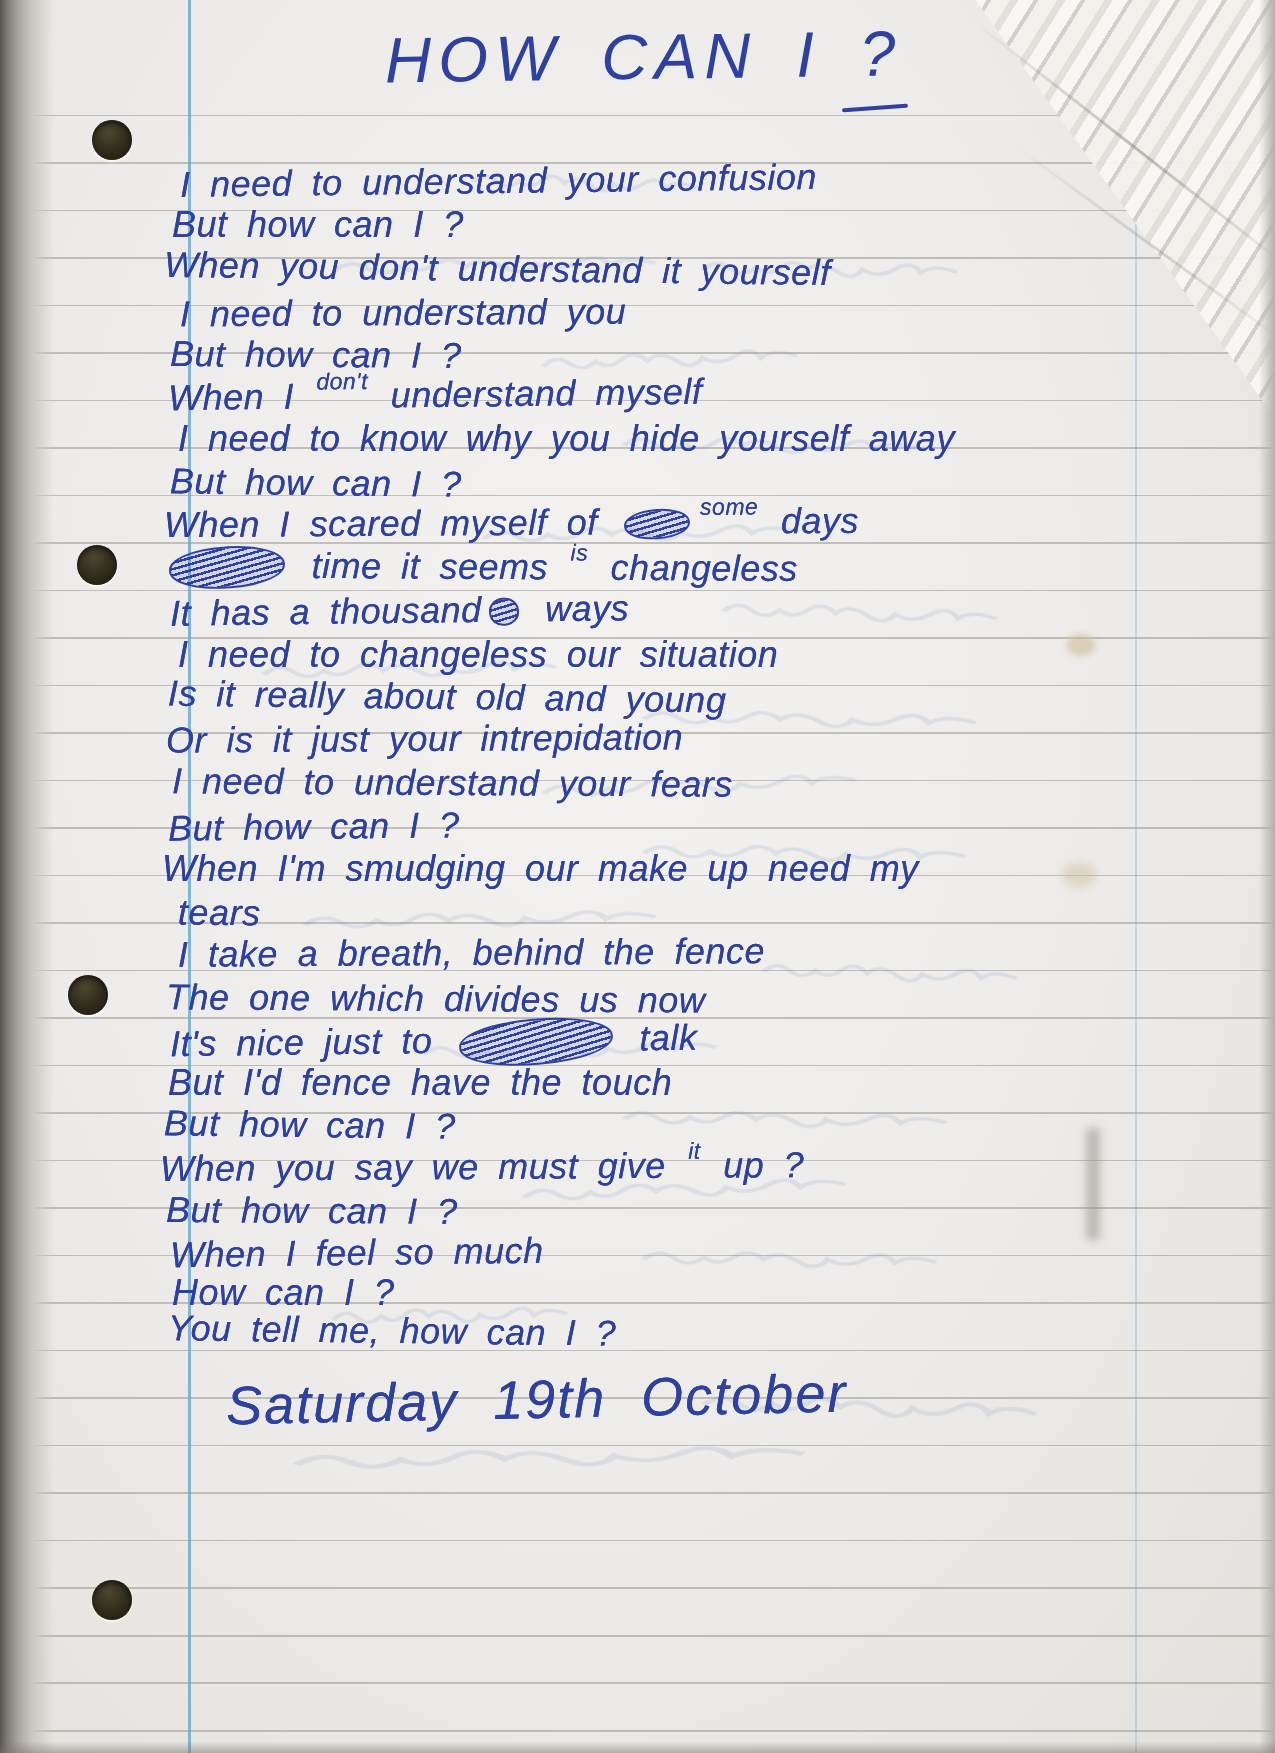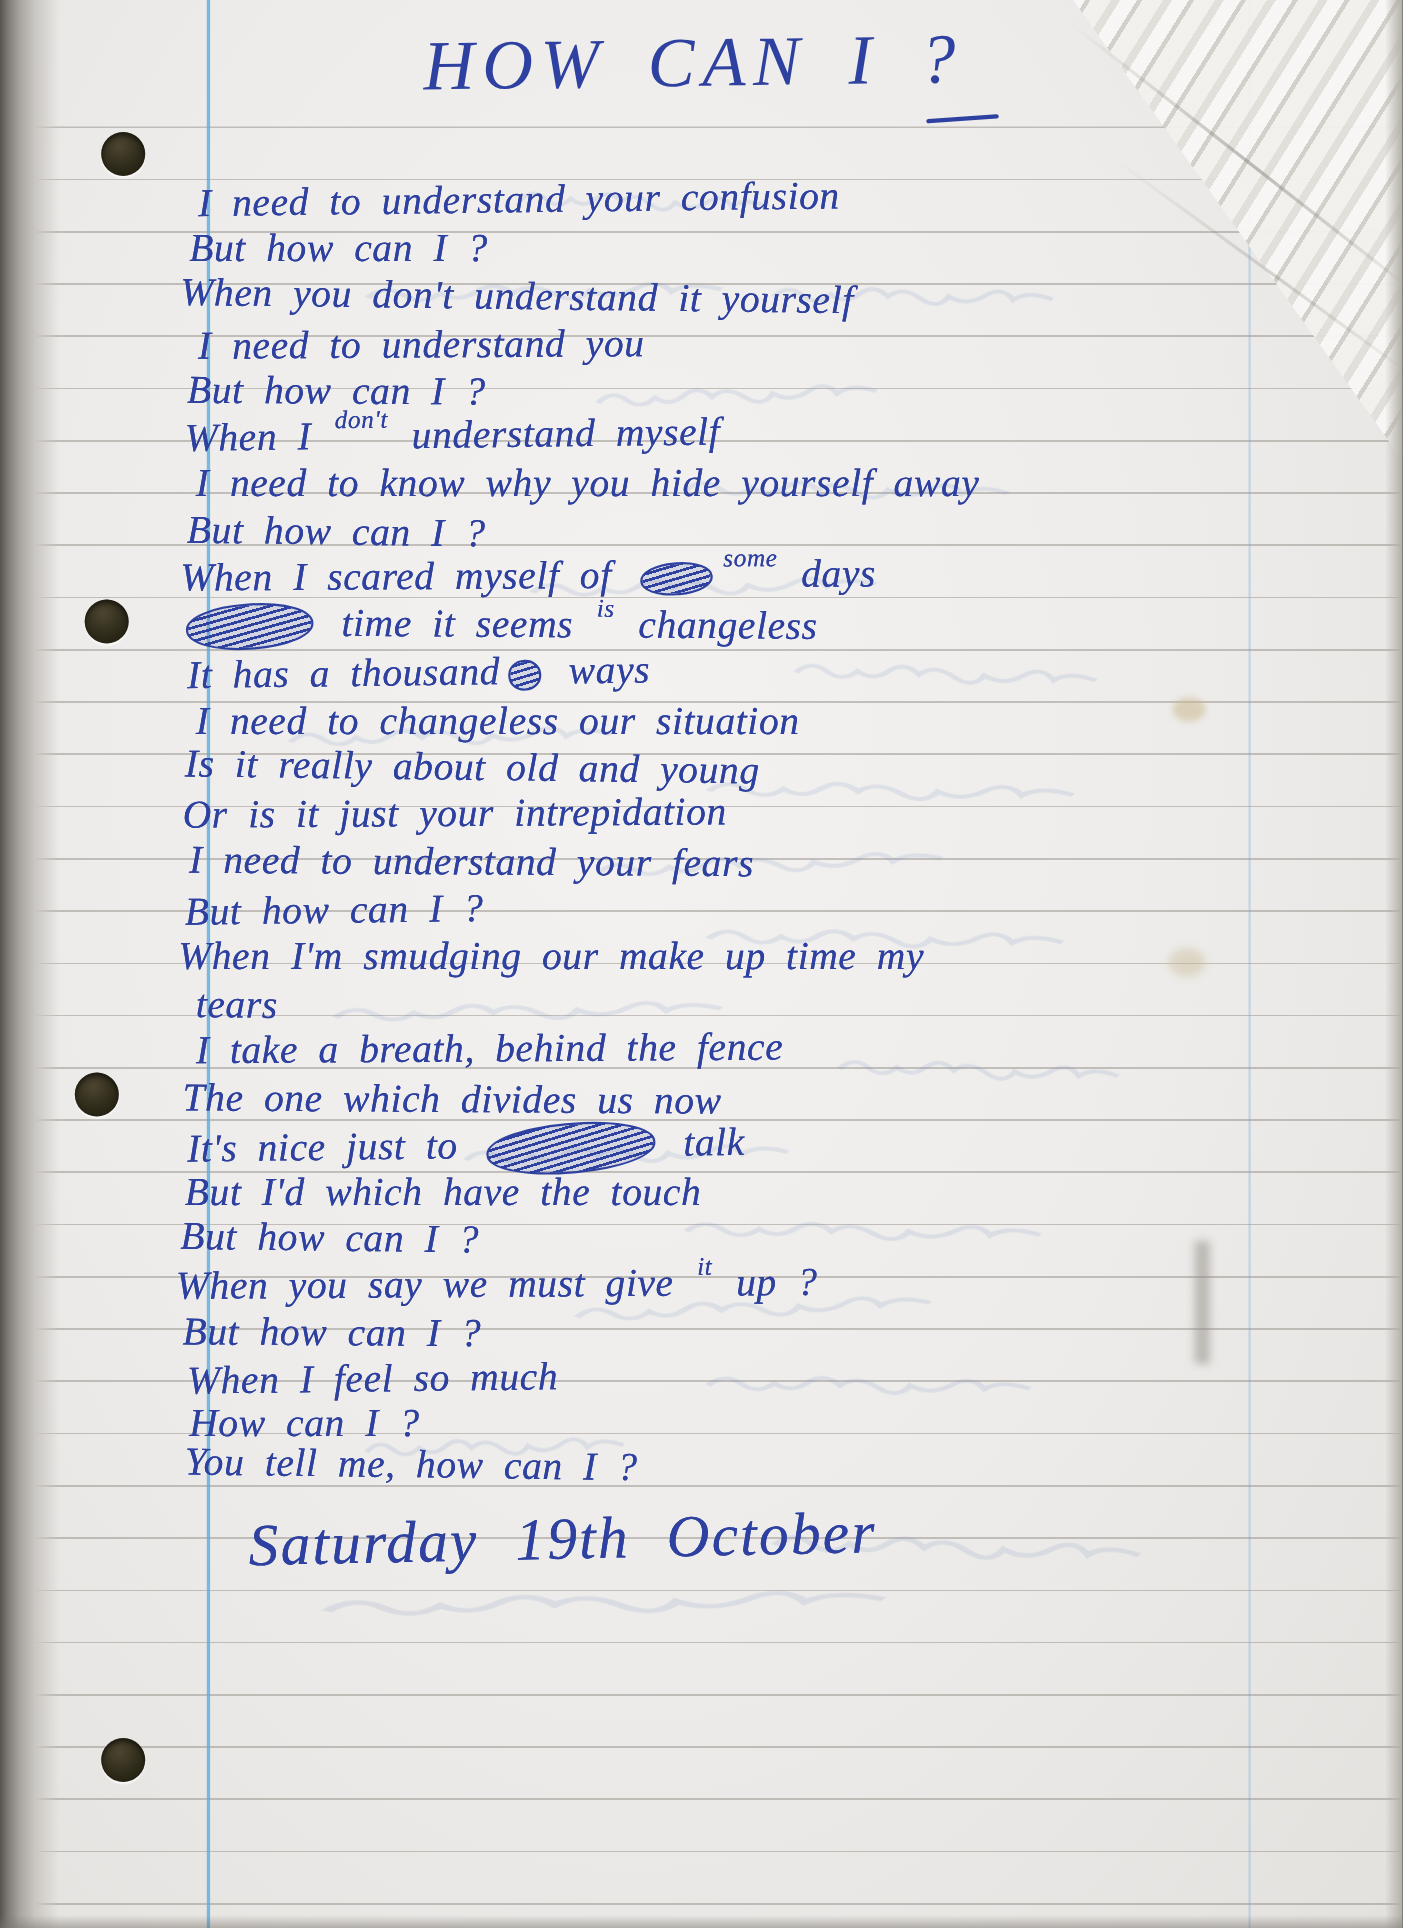--- a/index.html
+++ b/index.html
@@ -1,19 +1,19 @@
 <!DOCTYPE html>
 <html><head>
 <meta charset="utf-8">
 <style>
   html,body{margin:0;padding:0;background:#55524e;}
   .page{
     position:relative;width:1275px;height:1753px;overflow:hidden;
     background:radial-gradient(ellipse at 45% 38%, #f3f2f0 0%, #edecea 52%, #e3e1de 100%);
-    font-family:Liberation Serif, serif;
+    font-family:Liberation Sans, sans-serif;
     text-align:right;
   }
   
   .left-edge{position:absolute;left:0;top:0;width:54px;height:100%;z-index:6;
     background:linear-gradient(to right,#56534e 0,#7d7a75 7px,#a8a49f 18px,#cac7c2 32px,rgba(236,235,233,0) 54px);}
   .right-edge{position:absolute;right:0;top:0;width:16px;height:100%;z-index:6;
     background:linear-gradient(to left,#b3afa9,rgba(236,235,233,0));}
   .bottom-edge{position:absolute;left:0;bottom:0;width:100%;height:12px;z-index:6;
     background:linear-gradient(to top,rgba(120,115,108,.5),rgba(236,235,233,0));}
   
@@ -186,26 +186,26 @@
       <div class="ink-line" style="top: 418px; left: 178px; color: rgb(46, 65, 160); transform: rotate(0deg);"><span>I need to know why you hide yourself away</span></div>
       <div class="ink-line" style="top: 462px; left: 170px; color: rgb(46, 65, 160); transform: rotate(0.7deg);"><span>But how can I ?</span></div>
       <div class="ink-line" style="top: 502px; left: 164px; color: rgb(46, 65, 160); transform: rotate(-0.35deg);"><span>When I scared myself of </span><span class="scribble" style="width: 62px; height: 26px; border: 2.5px solid rgb(46, 65, 160); background: repeating-linear-gradient(-12deg, rgb(46, 65, 160) 0px, rgb(46, 65, 160) 2.5px, rgba(46, 65, 160, 0.15) 2.5px, rgba(46, 65, 160, 0.15) 6px);"></span><span class="insert">some</span><span> days</span></div>
       <div class="ink-line" style="top: 546px; left: 162px; color: rgb(46, 65, 160); transform: rotate(0.35deg);"><span class="scribble" style="width: 112px; height: 38px; border: 2.5px solid rgb(46, 65, 160); background: repeating-linear-gradient(-12deg, rgb(46, 65, 160) 0px, rgb(46, 65, 160) 2.5px, rgba(46, 65, 160, 0.15) 2.5px, rgba(46, 65, 160, 0.15) 6px);"></span><span> time it seems </span><span class="insert">is</span><span> changeless</span></div>
       <div class="ink-line" style="top: 590px; left: 170px; color: rgb(46, 65, 160); transform: rotate(-0.7deg);"><span>It has a thousand</span><span class="scribble" style="width: 26px; height: 24px; border: 2.5px solid rgb(46, 65, 160); background: repeating-linear-gradient(-12deg, rgb(46, 65, 160) 0px, rgb(46, 65, 160) 2.5px, rgba(46, 65, 160, 0.15) 2.5px, rgba(46, 65, 160, 0.15) 6px);"></span><span> ways</span></div>
       <div class="ink-line" style="top: 634px; left: 178px; color: rgb(46, 65, 160); transform: rotate(0deg);"><span>I need to changeless our situation</span></div>
       <div class="ink-line" style="top: 676px; left: 168px; color: rgb(46, 65, 160); transform: rotate(0.7deg);"><span>Is it really about old and young</span></div>
       <div class="ink-line" style="top: 718px; left: 166px; color: rgb(46, 65, 160); transform: rotate(-0.35deg);"><span>Or is it just your intrepidation</span></div>
       <div class="ink-line" style="top: 762px; left: 172px; color: rgb(46, 65, 160); transform: rotate(0.35deg);"><span>I need to understand your fears</span></div>
       <div class="ink-line" style="top: 806px; left: 168px; color: rgb(46, 65, 160); transform: rotate(-0.7deg);"><span>But how can I ?</span></div>
-      <div class="ink-line" style="top: 848px; left: 162px; color: rgb(46, 65, 160); transform: rotate(0deg);"><span>When I'm smudging our make up time my</span></div>
+      <div class="ink-line" style="top: 848px; left: 162px; color: rgb(46, 65, 160); transform: rotate(0deg);"><span>When I'm smudging our make up need my</span></div>
       <div class="ink-line" style="top: 892px; left: 178px; color: rgb(46, 65, 160); transform: rotate(0.7deg);"><span>tears</span></div>
       <div class="ink-line" style="top: 932px; left: 178px; color: rgb(46, 65, 160); transform: rotate(-0.35deg);"><span>I take a breath, behind the fence</span></div>
       <div class="ink-line" style="top: 978px; left: 166px; color: rgb(46, 65, 160); transform: rotate(0.35deg);"><span>The one which divides us now</span></div>
       <div class="ink-line" style="top: 1020px; left: 170px; color: rgb(46, 65, 160); transform: rotate(-0.7deg);"><span>It's nice just to </span><span class="scribble" style="width: 150px; height: 42px; border: 2.5px solid rgb(46, 65, 160); background: repeating-linear-gradient(-12deg, rgb(46, 65, 160) 0px, rgb(46, 65, 160) 2.5px, rgba(46, 65, 160, 0.15) 2.5px, rgba(46, 65, 160, 0.15) 6px);"></span><span> talk</span></div>
-      <div class="ink-line" style="top: 1062px; left: 168px; color: rgb(46, 65, 160); transform: rotate(0deg);"><span>But I'd which have the touch</span></div>
+      <div class="ink-line" style="top: 1062px; left: 168px; color: rgb(46, 65, 160); transform: rotate(0deg);"><span>But I'd fence have the touch</span></div>
       <div class="ink-line" style="top: 1104px; left: 164px; color: rgb(46, 65, 160); transform: rotate(0.7deg);"><span>But how can I ?</span></div>
       <div class="ink-line" style="top: 1146px; left: 160px; color: rgb(46, 65, 160); transform: rotate(-0.35deg);"><span>When you say we must give </span><span class="insert">it</span><span> up ?</span></div>
       <div class="ink-line" style="top: 1190px; left: 166px; color: rgb(46, 65, 160); transform: rotate(0.35deg);"><span>But how can I ?</span></div>
       <div class="ink-line" style="top: 1232px; left: 170px; color: rgb(46, 65, 160); transform: rotate(-0.7deg);"><span>When I feel so much</span></div>
       <div class="ink-line" style="top: 1272px; left: 172px; color: rgb(46, 65, 160); transform: rotate(0deg);"><span>How can I ?</span></div>
       <div class="ink-line" style="top: 1310px; left: 168px; color: rgb(46, 65, 160); transform: rotate(0.7deg);"><span>You tell me, how can I ?</span></div>
     </div>
   <div class="date-line" style="color: rgb(46, 65, 160);">Saturday 19th October</div>
 
   <div class="left-edge"></div>

